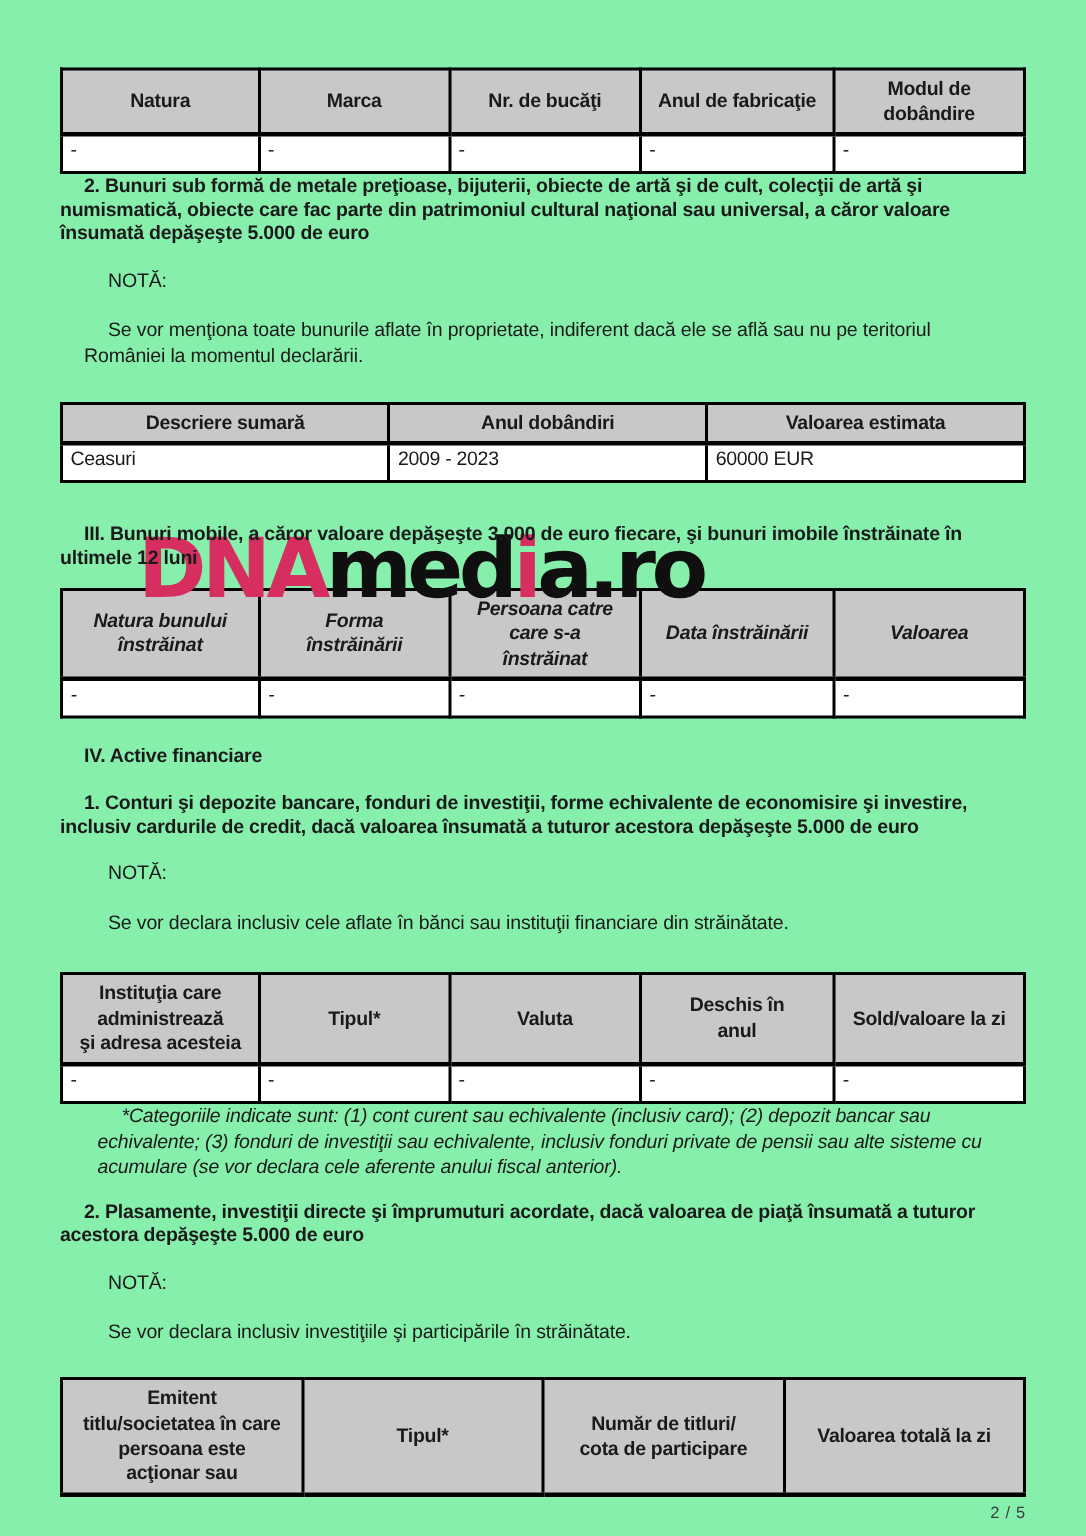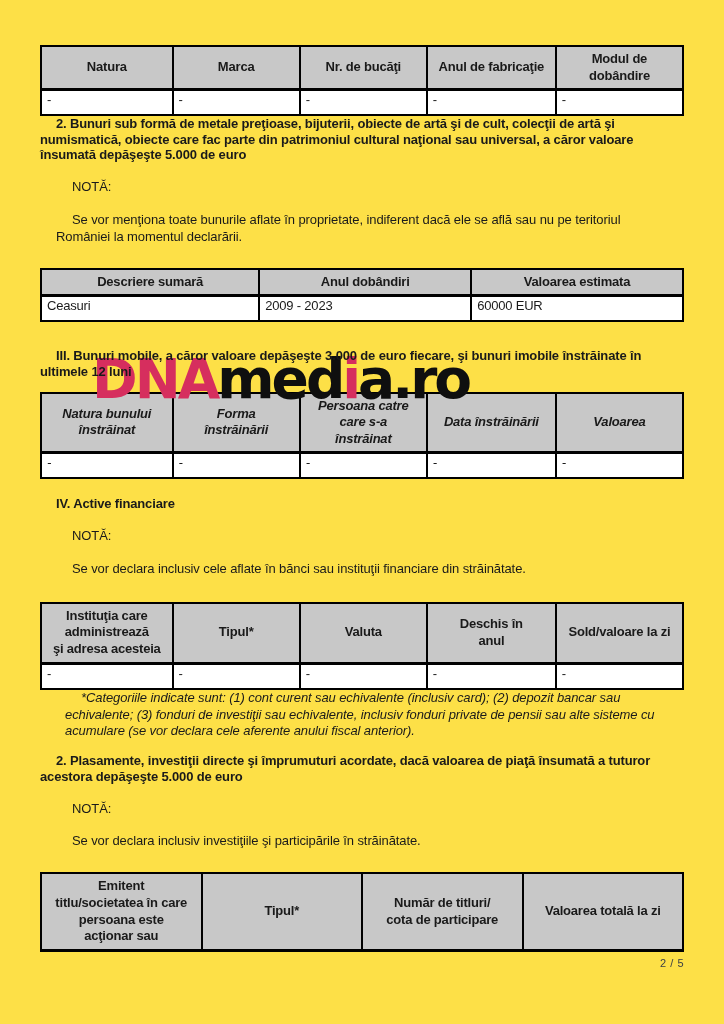--- a/index.html
+++ b/index.html
@@ -8,21 +8,21 @@
     font-family: "Liberation Sans", sans-serif;
     color: #1a1a1a;
     -webkit-font-smoothing: antialiased;
   }
   .page {
     box-sizing: border-box;
     width: 724px; height: 1024px;
     padding: 45px 40px 8px 40px;
     position: relative;
     overflow: hidden;
-    background: #fde047;
+    background: #86efac;
   }
   table {
     width: 644px;
     border-collapse: collapse;
     table-layout: fixed;
   }
   th, td {
     border: 2px solid #000;
     font-size: 13px;
     letter-spacing: -0.2px;
@@ -194,20 +194,21 @@
         <td>-</td>
         <td>-</td>
         <td>-</td>
         <td>-</td>
       </tr>
     </tbody>
   </table>
 
   <p class="para-bold mt17">IV. Active financiare</p>
 
+  <p class="para-bold mt15">1. Conturi şi depozite bancare, fonduri de investiţii, forme echivalente de economisire şi investire, inclusiv cardurile de credit, dacă valoarea însumată a tuturor acestora depăşeşte 5.000 de euro</p>
 
   <div class="nota mt13">
     <p>NOTĂ:</p>
     <p>Se vor declara inclusiv cele aflate în bănci sau instituţii financiare din străinătate.</p>
   </div>
 
   <table class="mt24">
     <colgroup>
         <col style="width:20.5%">
         <col style="width:19.8%">

